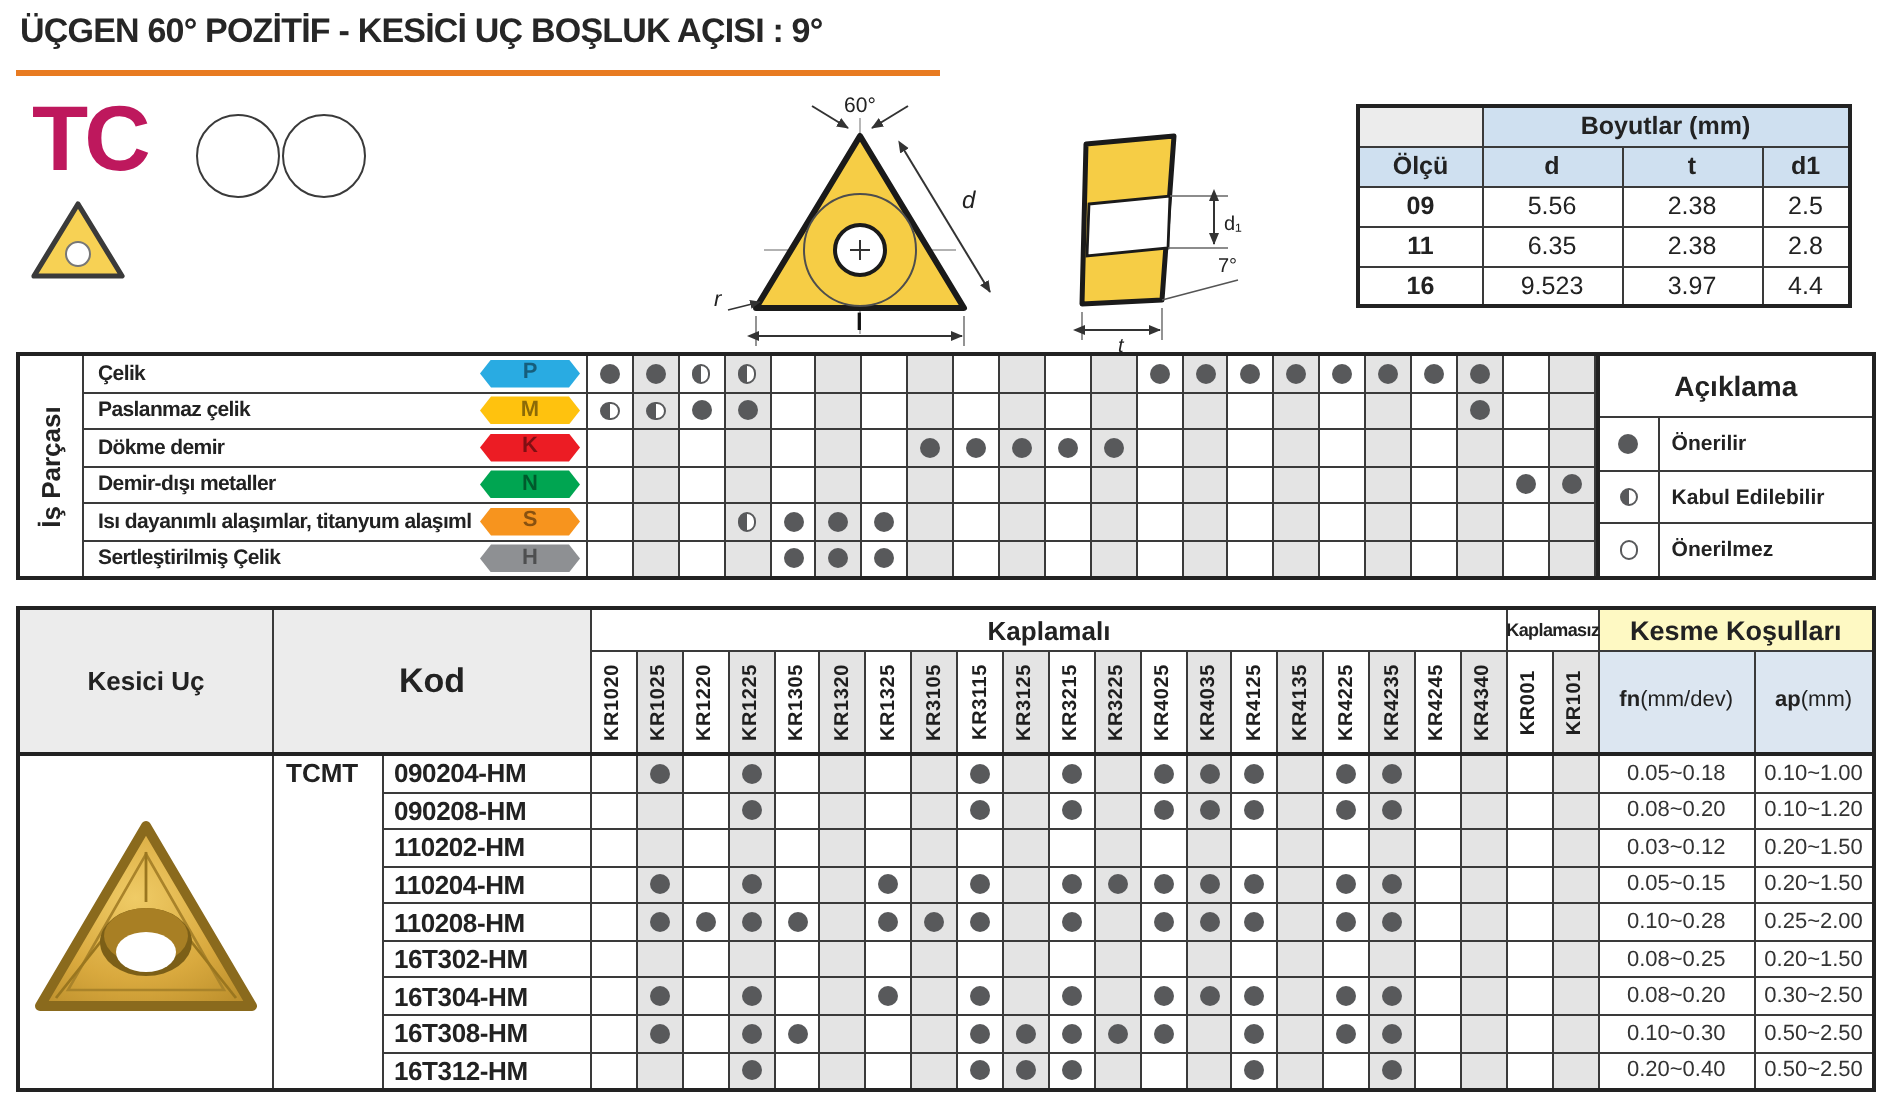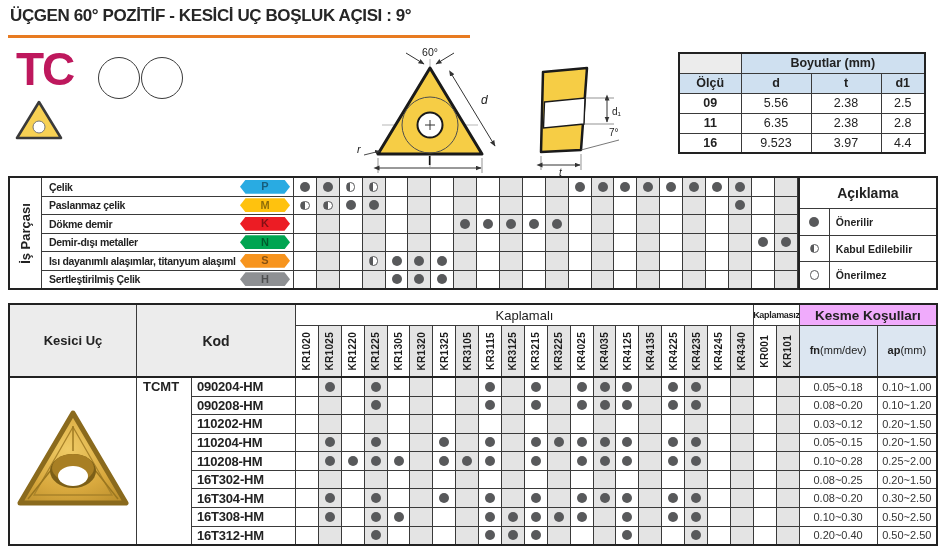--- a/index.html
+++ b/index.html
@@ -55,26 +55,26 @@
   .litem:last-child{border-bottom:none}
   .lsym{width:30px;border-right:1px solid #3a3a3a;display:flex;align-items:center;justify-content:center;flex:none}
   .llabel{flex:1;display:flex;align-items:center;padding-left:6px;font-size:10.5px;font-weight:bold}
 
   
   #bt{left:8px;top:303px;width:930px;height:243px;border:2px solid #222;display:flex;flex-direction:column;background:#fff}
   #bt-header{height:73px;display:flex;border-bottom:2px solid #222;flex:none}
   #h-kesici{width:127px;flex:none;background:#ECECEC;border-right:1px solid #3a3a3a;
             display:flex;align-items:center;justify-content:center;font-weight:bold;font-size:13px}
   #h-kod{width:159px;flex:none;background:#ECECEC;border-right:1px solid #3a3a3a;
-         display:flex;align-items:center;justify-content:center;font-weight:bold;font-size:14px}
+         display:flex;align-items:center;justify-content:center;font-weight:bold;font-size:17px}
   #h-right{flex:1;display:flex;flex-direction:column}
   #h-top{height:21px;flex:none;display:flex;border-bottom:1px solid #3a3a3a}
-  #h-coated{width:458px;flex:none;border-right:1px solid #3a3a3a;display:flex;align-items:center;justify-content:center;font-weight:normal;font-size:13px}
+  #h-coated{width:458px;flex:none;border-right:1px solid #3a3a3a;display:flex;align-items:center;justify-content:center;font-weight:bold;font-size:13px}
   #h-uncoated{width:45.8px;flex:none;border-right:1px solid #3a3a3a;display:flex;align-items:center;justify-content:center;font-weight:bold;font-size:9px;letter-spacing:-0.3px}
-  #h-cutting{flex:1;background:#f0abfc;display:flex;align-items:center;justify-content:center;font-weight:bold;font-size:13.5px}
+  #h-cutting{flex:1;background:#fef9c3;display:flex;align-items:center;justify-content:center;font-weight:bold;font-size:13.5px}
   #h-bottom{flex:1;display:flex}
   #gcells{display:flex}
   .gcell{width:22.9px;flex:none;border-right:1px solid #3a3a3a;display:flex;align-items:center;justify-content:center;overflow:hidden}
   .gcell span{writing-mode:vertical-rl;transform:rotate(180deg);font-size:10px;font-weight:bold;color:#1e1e1e;letter-spacing:0.3px}
   #h-fn{width:78px;flex:none;background:#DCE6F1;border-right:1px solid #3a3a3a;display:flex;flex-direction:row;align-items:center;justify-content:center;font-size:11px;line-height:1.25}
   #h-ap{flex:1;background:#DCE6F1;display:flex;flex-direction:row;align-items:center;justify-content:center;font-size:11px;line-height:1.25}
 
   #bt-body{flex:1;display:flex}
   #photo-cell{width:127px;flex:none;border-right:1px solid #3a3a3a;display:flex;align-items:center;justify-content:center}
   #prefix-cell{width:55px;flex:none;border-right:1px solid #3a3a3a;font-weight:bold;font-size:13px;padding:1px 0 0 6px}

